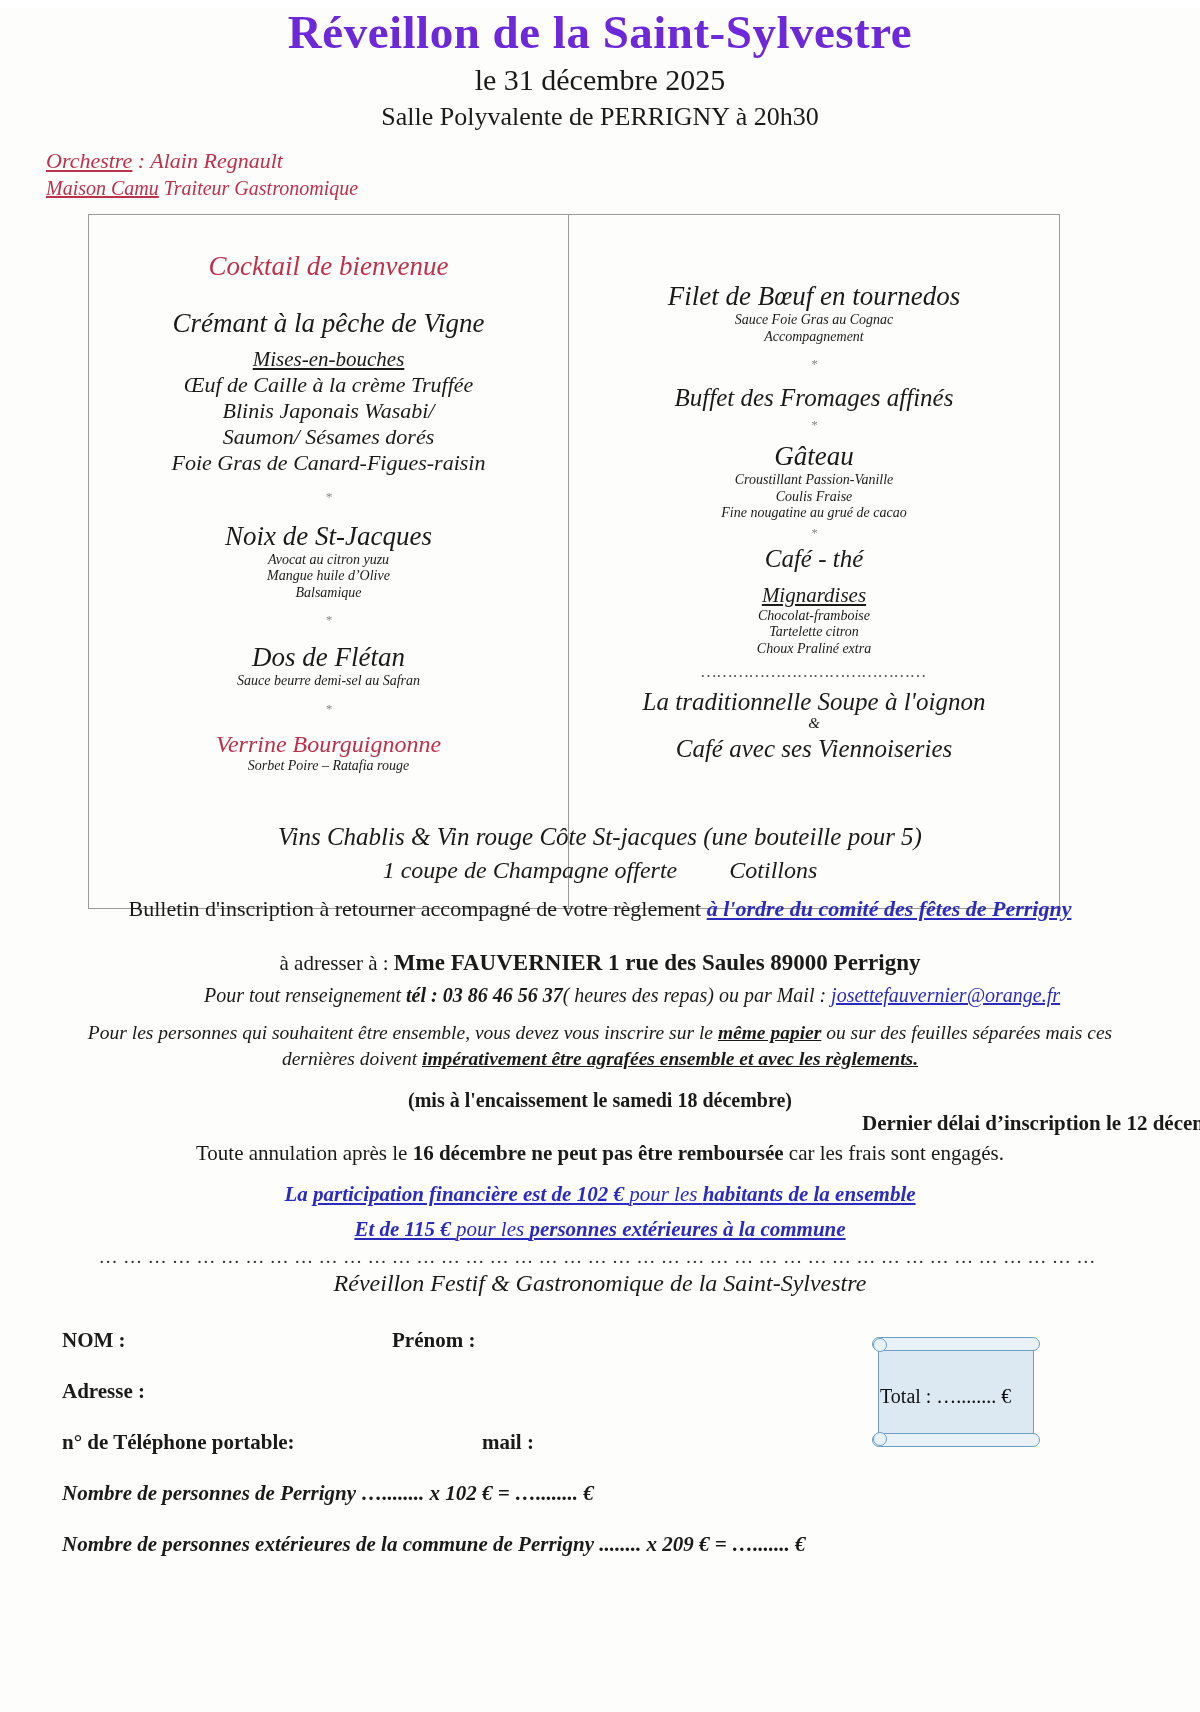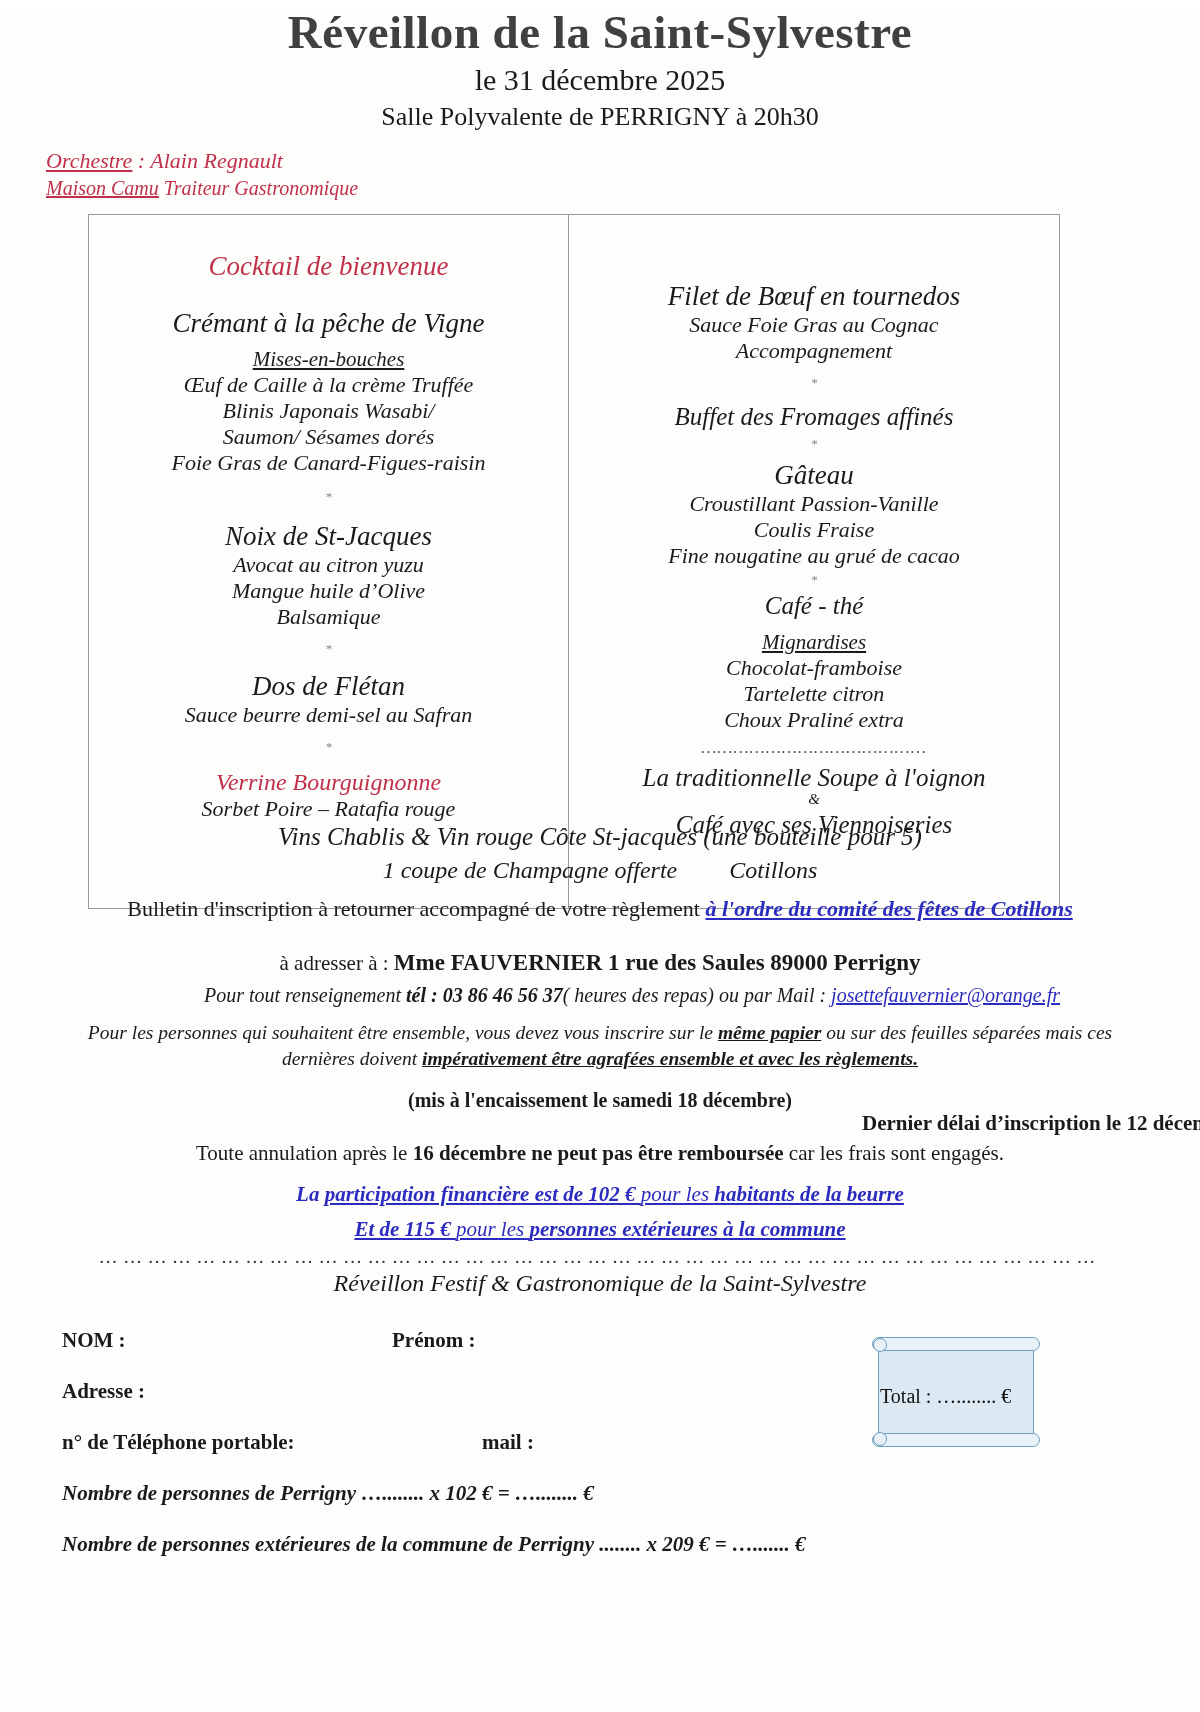--- a/index.html
+++ b/index.html
@@ -18,21 +18,21 @@
   .page {
     position: relative;
     width: 1200px;
     height: 1712px;
     background: #fdfdfc;
   }
 
   
   .title {
     text-align: center;
-    color: #404040;
+    color: #6d28d9;
     font-size: 47px;
     font-weight: bold;
     letter-spacing: 0.5px;
     margin: 8px 0 0 0;
     line-height: 1.05;
   }
   .subtitle {
     text-align: center;
     font-size: 30px;
     margin-top: 6px;
@@ -97,21 +97,21 @@
     font-size: 21px;
     font-style: italic;
     text-decoration: underline;
   }
   .m-line {
     font-size: 22px;
     font-style: italic;
     line-height: 1.18;
   }
   .m-line-lg {
-    font-size: 22px;
+    font-size: 14px;
     font-style: italic;
     line-height: 1.18;
   }
   .star {
     font-size: 13px;
     color: #888;
     line-height: 1;
   }
   .dots-sep {
     font-size: 17px;
@@ -444,21 +444,21 @@
       <div class="m-head-sm">Café avec ses Viennoiseries</div>
     </div>
   </div>
 
   <div class="wines">
     <div>Vins Chablis &amp; Vin rouge Côte St-jacques (une bouteille pour 5)</div>
     <div class="l2"><span>1 coupe de Champagne  offerte</span><span class="gap"></span><span>Cotillons</span></div>
   </div>
 
   <div class="bulletin">
-    <span>Bulletin d'inscription à retourner accompagné de votre règlement </span><span class="blue">à l'ordre du comité des fêtes de Cotillons</span>
+    <span>Bulletin d'inscription à retourner accompagné de votre règlement </span><span class="blue">à l'ordre du comité des fêtes de Perrigny</span>
   </div>
 
   <div class="addr-line">
     <span>à  adresser à : </span><span class="bold">Mme FAUVERNIER   1 rue des Saules   89000 Perrigny</span>
   </div>
 
   <div class="tel-line">
     <span>Pour tout renseignement </span><span class="bold">tél :</span>
     <span class="bold">03 86 46 56 37</span><span>( heures des repas)  ou  par Mail : </span><span class="mail">josettefauvernier@orange.fr</span>
   </div>
@@ -468,21 +468,21 @@
     <span class="enc">(mis à l'encaissement le samedi 18 décembre)</span>
   </div>
 
   <div class="delai">Dernier délai d’inscription le 12 décembre.</div>
 
   <div class="annul">
     <span>Toute annulation après le </span><span class="b">16  décembre ne peut pas être remboursée</span><span> car les frais sont engagés.</span>
   </div>
 
   <div class="part1">
-    <span class="b">La </span><span class="u b">participation financière  est  de 102 € </span><span class="u">pour les </span><span class="u b">habitants de la beurre</span>
+    <span class="b">La </span><span class="u b">participation financière  est  de 102 € </span><span class="u">pour les </span><span class="u b">habitants de la ensemble</span>
   </div>
 
   <div class="part2">
     <span class="u b">Et de 115 € </span><span class="u">pour les </span><span class="u b">personnes extérieures à la commune</span>
   </div>
 
   <div class="cut-line"><span>… … … … … … … … … … … … … … … … … … … … … … … … … … … … … … … … … … … … … … … … … … … … … … … … … …</span></div>
 
   <div class="reveillon-sub">Réveillon Festif &amp; Gastronomique de la Saint-Sylvestre</div>
 

